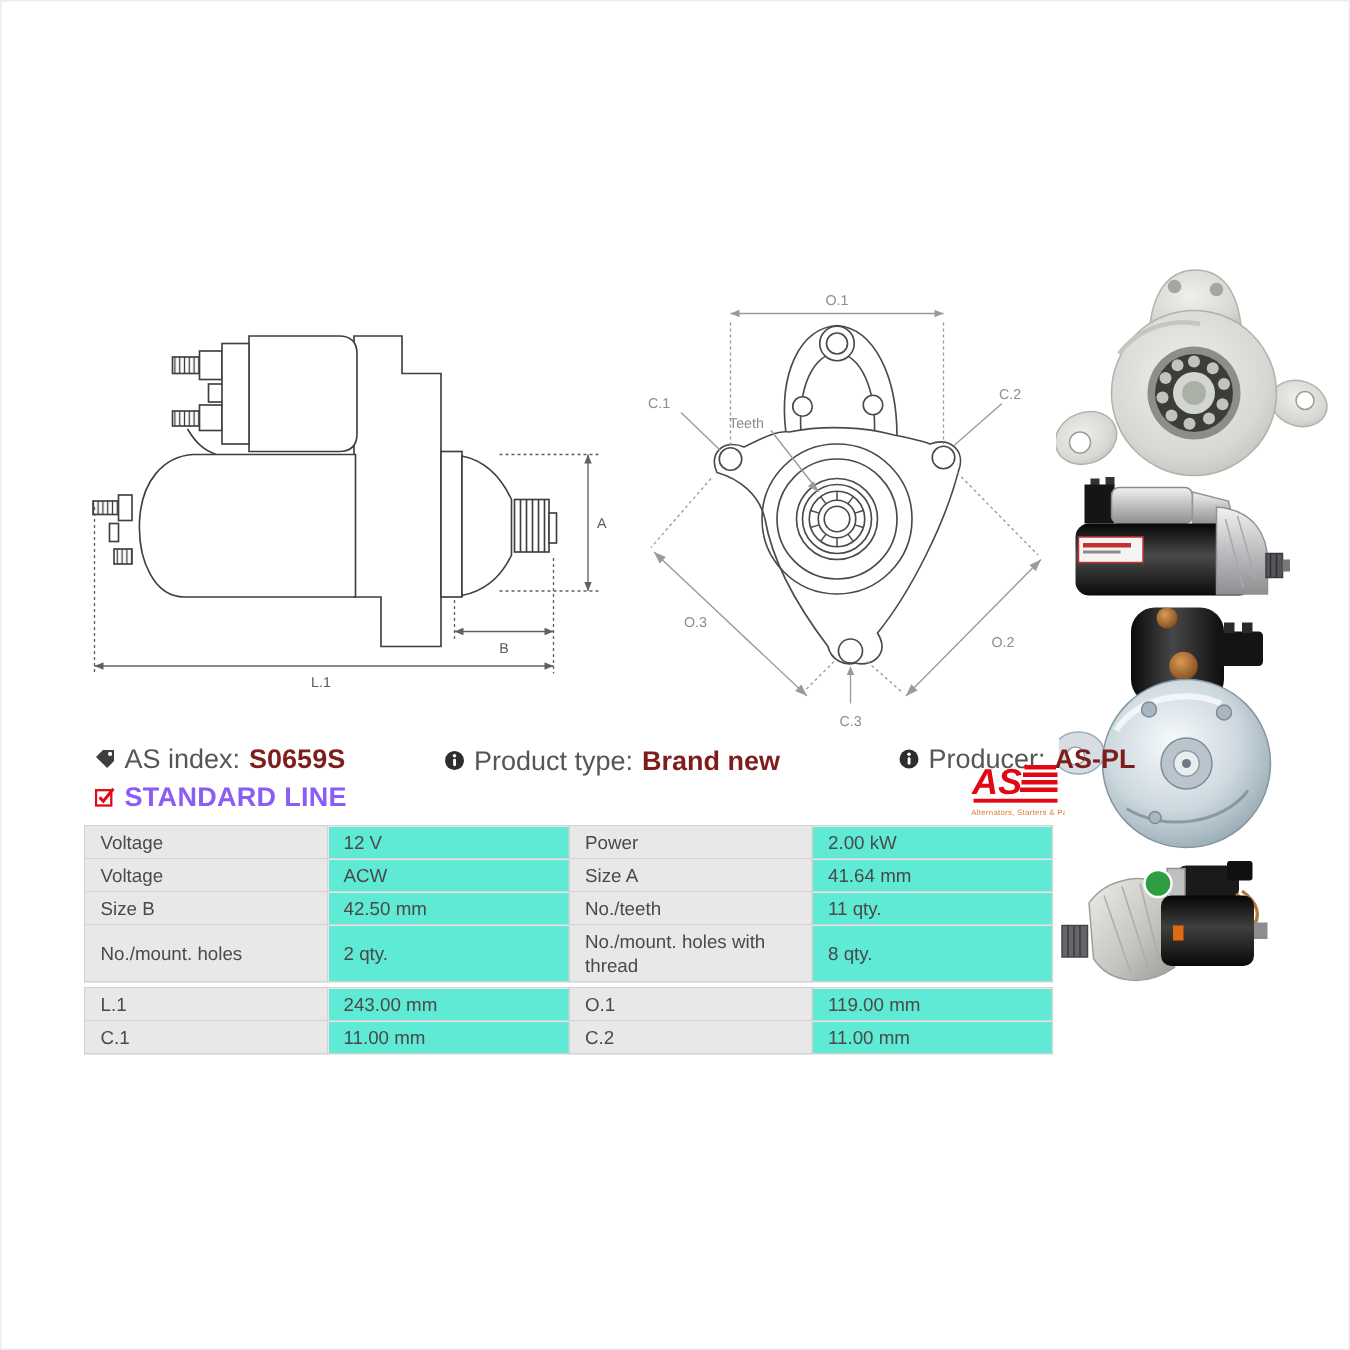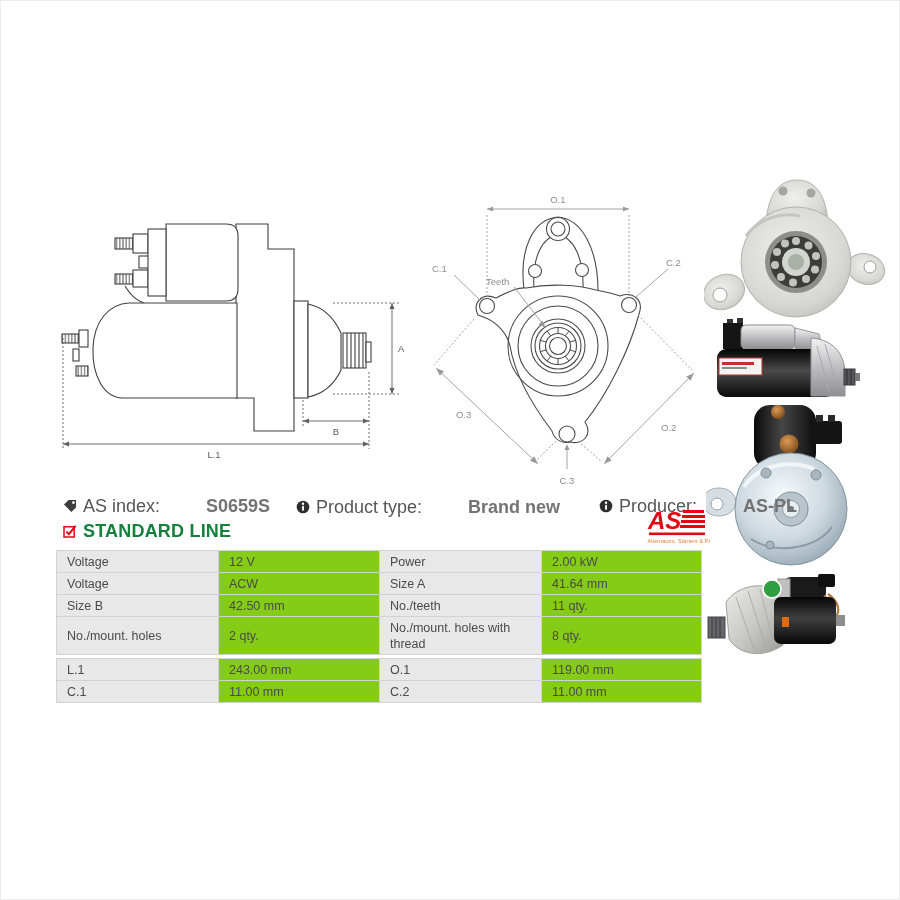--- a/index.html
+++ b/index.html
@@ -4,31 +4,31 @@
 <style>
   html,body{margin:0;padding:0;background:#fff;}
   .sheet{
     position:relative;width:900px;height:900px;background:#ffffff;
     font-family:"Liberation Sans",sans-serif;box-sizing:border-box;
     border:1px solid #ececec;overflow:hidden;
   }
   .abs{position:absolute;}
   .info-item{position:absolute;display:flex;align-items:center;gap:6px;height:18px;}
   .info-item .t{font-size:18px;color:#565656;white-space:nowrap;}
-  .info-item .b{font-weight:bold;color:#737373;margin-left:40px;}
-  .info-item .red{color:#15803d;font-weight:bold;letter-spacing:0.2px;}
+  .info-item .b{font-weight:bold;color:#7f1d1d;}
+  .info-item .red{color:#8b5cf6;font-weight:bold;letter-spacing:0.2px;}
   .ic{width:14px;height:14px;flex:0 0 auto;}
   table.spec{border-collapse:collapse;table-layout:fixed;width:645px;}
   table.spec td{
     border:1px solid #d2d2d2;font-size:12.5px;color:#4a4a4a;
     padding:3px 10px 2px 10px;height:16px;text-align:left;vertical-align:middle;
     line-height:16px;overflow:hidden;
   }
   table.spec td.lbl{background:#e8e8e8;}
-  table.spec td.val{background:#84cc16;}
+  table.spec td.val{background:#5eead4;}
   .tbl-wrap{position:absolute;left:55px;top:549px;width:645px;}
   .tbl-gap{height:3px;}
   svg text{font-family:"Liberation Sans",sans-serif;}
 </style>
 </head>
 <body>
 
 <div class="sheet">
 
   <svg class="abs" style="left:50px;top:185px" width="355" height="285" viewBox="0 0 355 285">

